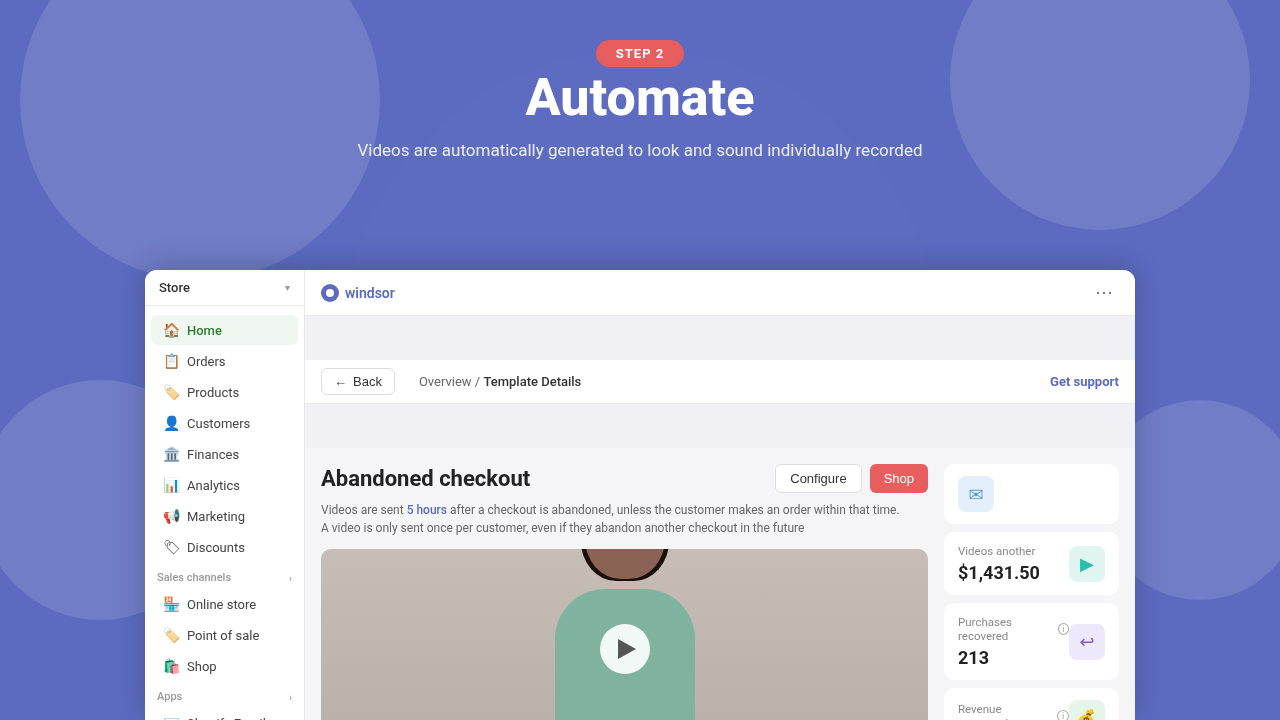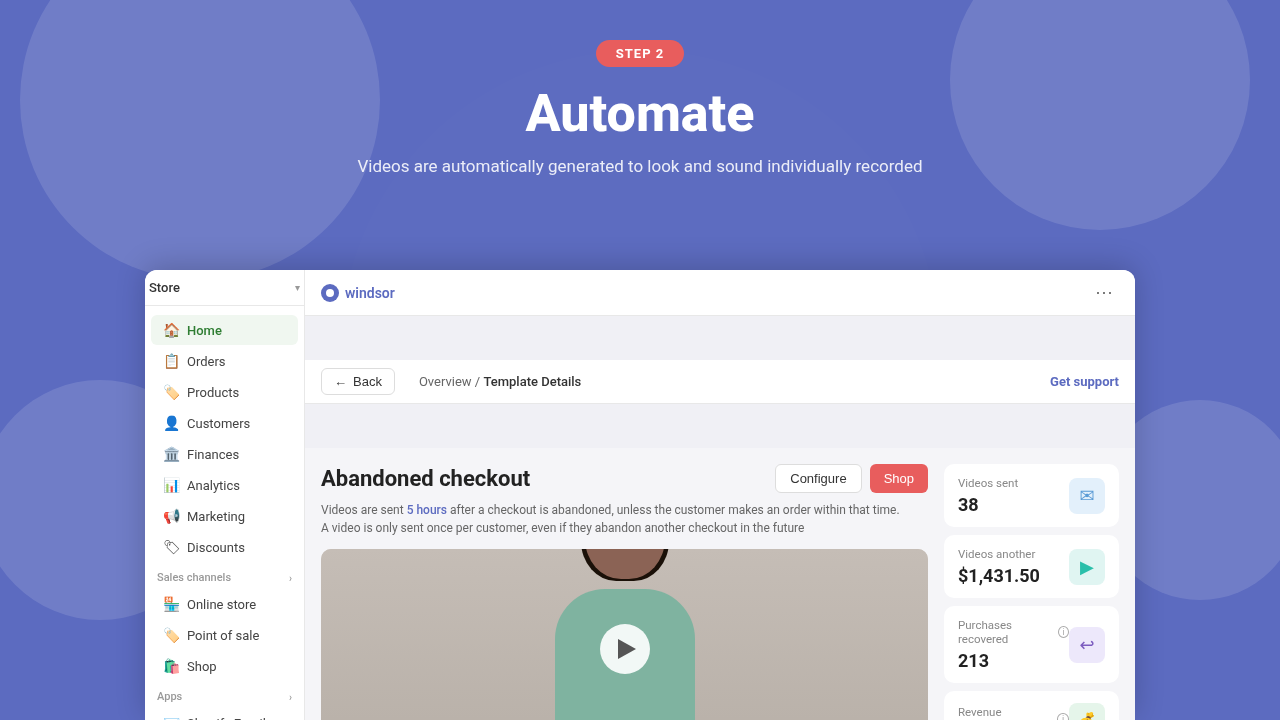--- a/index.html
+++ b/index.html
@@ -30,21 +30,20 @@
     }
     .step-badge {
       display: inline-block;
       background: #e85d5d;
       color: white;
       font-size: 13px;
       font-weight: 700;
       letter-spacing: 1px;
       padding: 6px 20px;
       border-radius: 20px;
-      margin-bottom: 16px;
     }
     .header-title {
       font-size: 52px;
       font-weight: 800;
       color: white;
       margin-bottom: 12px;
     }
     .header-subtitle {
       font-size: 17px;
       color: rgba(255,255,255,0.88);
@@ -72,21 +71,21 @@
       background: white;
       border-right: 1px solid #e8e8e8;
       display: flex;
       flex-direction: column;
       flex-shrink: 0;
     }
     .store-selector {
       display: flex;
       align-items: center;
       justify-content: space-between;
-      padding: 10px 4px;
+      padding: 10px 14px;
       border-bottom: 1px solid #e8e8e8;
       font-size: 13px;
       font-weight: 500;
       color: #333;
       cursor: pointer;
     }
     .store-selector-chevron {
       color: #999;
       font-size: 10px;
     }
@@ -552,26 +551,20 @@
           </div>
           <div class="play-overlay">
             <div class="play-triangle"></div>
           </div>
         </div>
       </div>
 
       <div class="stats-panel">
 
         <div class="stat-card">
-          <div class="stat-info">
-            <div class="stat-label">
-              <span>Videos sent</span>
-            </div>
-            <div class="stat-value">38</div>
-          </div>
           <div class="stat-icon blue" style="color:#5b9bd5;font-size:18px;">✉</div>
         </div>
 
         <div class="stat-card">
           <div class="stat-info">
             <div class="stat-label">
               <span>Videos another</span>
             </div>
             <div class="stat-value">$1,431.50</div>
           </div>

